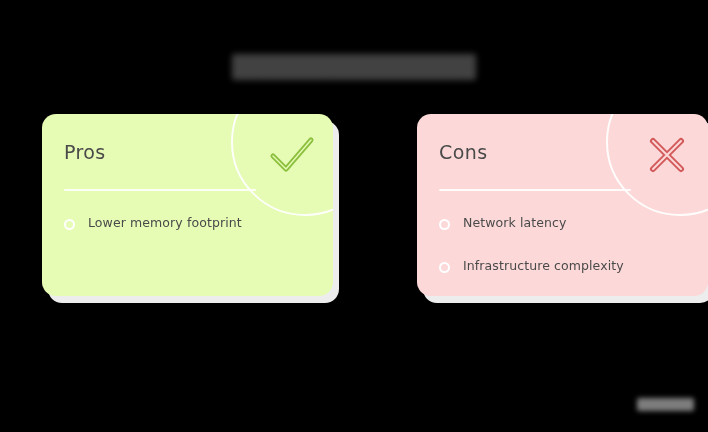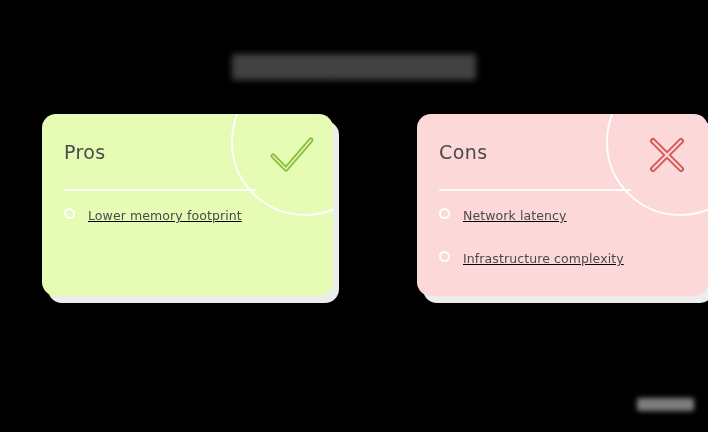--- a/index.html
+++ b/index.html
@@ -112,24 +112,23 @@
     position: absolute;
     left: 22px;
     top: 94px;
     right: 14px;
     margin: 0;
     padding: 0;
     list-style: none;
   }
   .item {
     display: flex;
-    align-items: flex-start;
+    align-items: flex-end;
     height: 22px;
     margin-bottom: 21px;
-    text-decoration: underline;
   }
   .bullet {
     width: 11px;
     height: 11px;
     border-radius: 50%;
     border: 2px solid #ffffff;
     box-sizing: border-box;
     flex: 0 0 auto;
     margin-right: 13px;
   }

